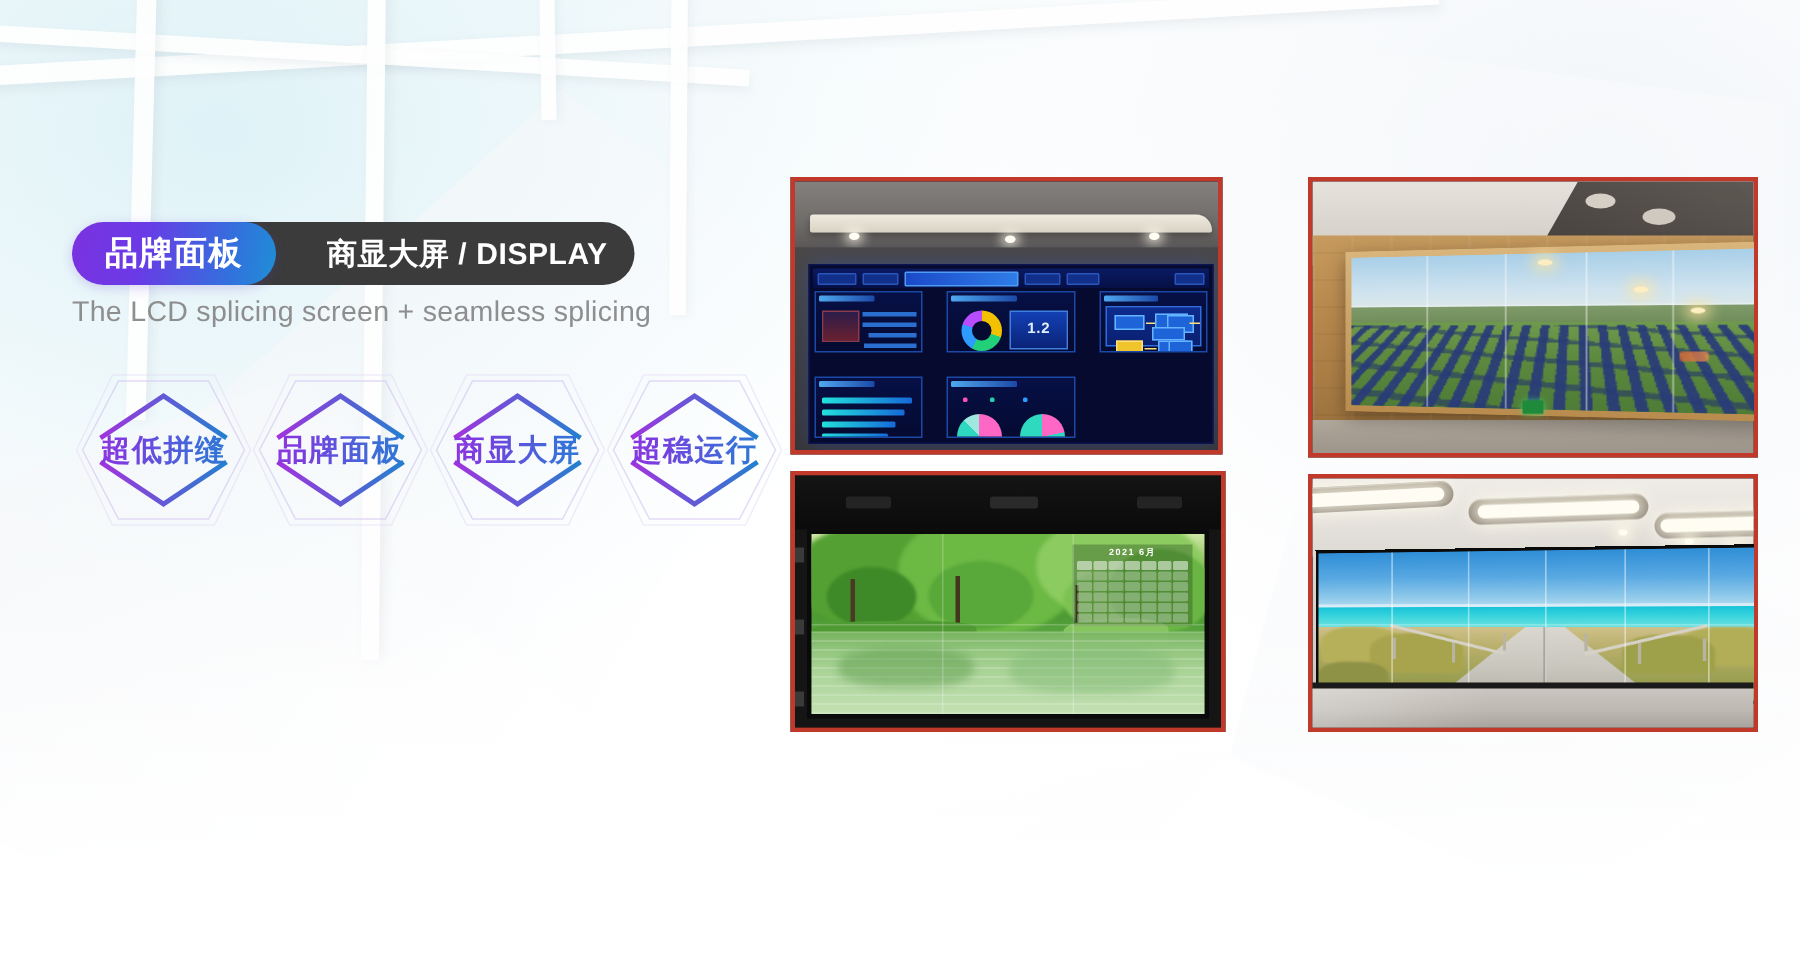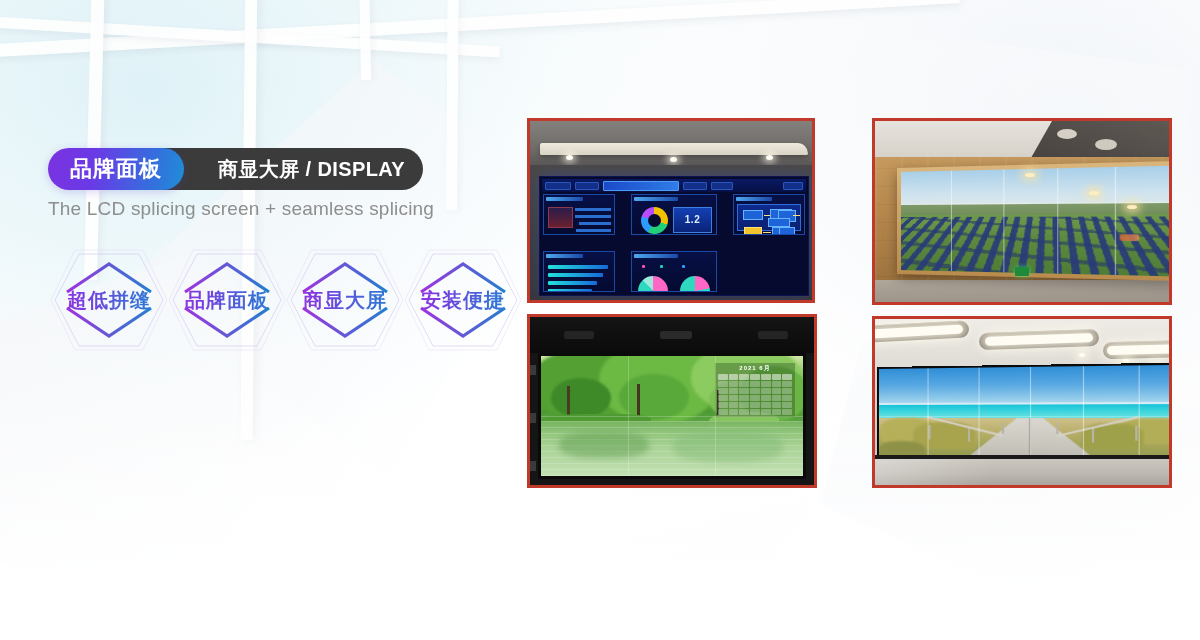--- a/index.html
+++ b/index.html
@@ -346,21 +346,21 @@
             <linearGradient id="hg4" x1="0" y1="0" x2="1" y2="0">
               <stop offset="0%" stop-color="#a233dd"></stop>
                 <stop offset="100%" stop-color="#2380cf"></stop>
             </linearGradient>
           </defs>
           <polygon points="29,8 89,8 113,54 89,100 29,100 5,54" fill="none" stroke="#cdbdf0" stroke-width="1" opacity=".55"></polygon>
           <polygon points="25,4 93,4 117,54 93,104 25,104 1,54" fill="none" stroke="#ddd3f5" stroke-width="1" opacity=".4"></polygon>
           <polyline points="17,46 59,18 101,46" fill="none" stroke="url(#hg4)" stroke-width="3.2"></polyline>
           <polyline points="17,62 59,90 101,62" fill="none" stroke="url(#hg4)" stroke-width="3.2"></polyline>
         </svg>
-        <div class="hex-label">安装便捷</div>
+        <div class="hex-label">超稳运行</div>
       </div>
 
     </div>
   </div>
 
   <div class="photos">
 
     <div class="ph ph-tl">
       <div class="ph-inner">
         <div class="room1"></div>

